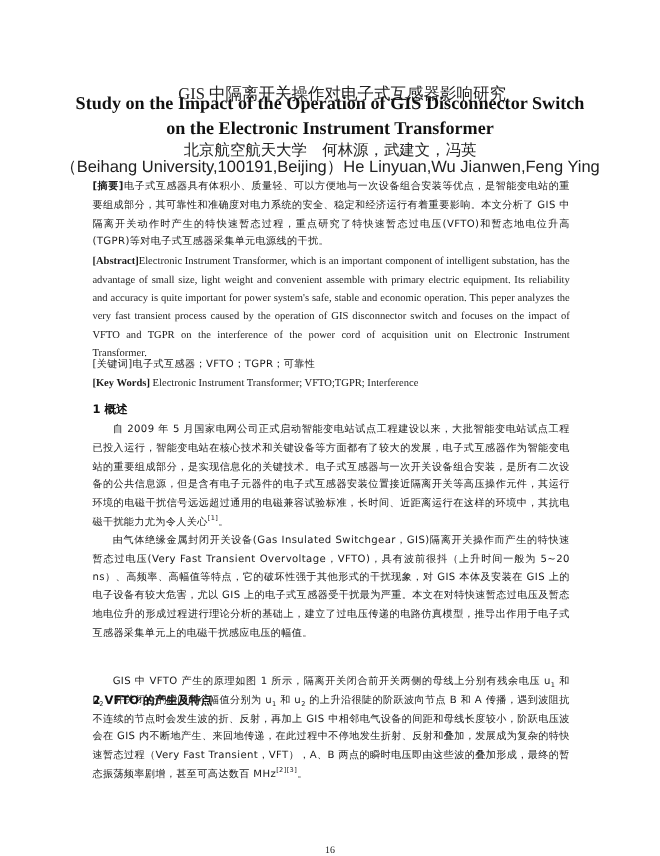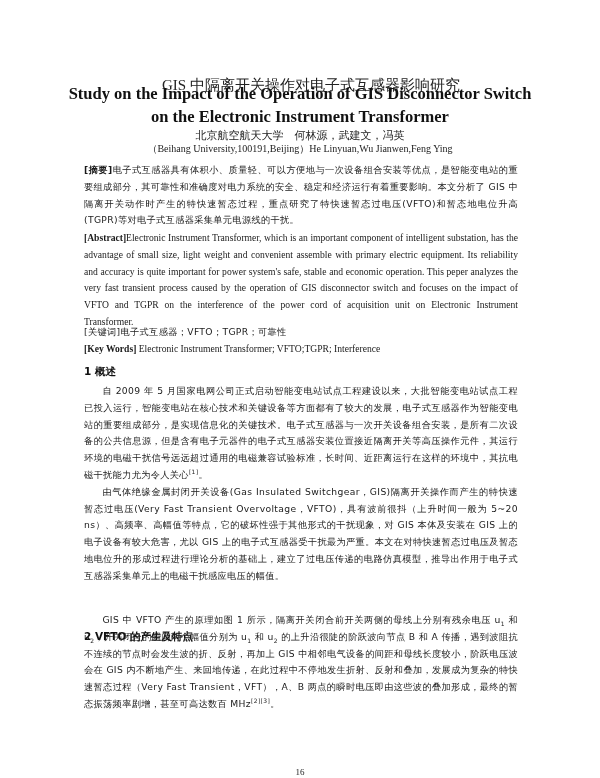--- a/index.html
+++ b/index.html
@@ -8,23 +8,23 @@
   .cn-title {
     position: absolute; left: 11px; width: 600px; top: 44px; text-align: center;
     font-family: Liberation Serif, serif; font-size: 15px; color: #222; margin-top: 32px;
   }
   .en-title {
     position: absolute; left: 60px; width: 480px; top: 82px; text-align: center;
     font-family: "Liberation Serif", serif; font-weight: bold; font-size: 16.5px; line-height: 23px; color: #111;
   }
   .affil {
     position: absolute; left: 0; width: 600px; text-align: center;
-    font-family: Liberation Serif, serif; font-size: 10px; color: #222;
+    font-family: Liberation Sans, sans-serif; font-size: 15px; color: #222;
   }
-  .affil.cn { top: 128px; font-family: "DejaVu Sans", sans-serif; font-size: 11px; }
+  .affil.cn { top: 128px; font-family: "DejaVu Sans", sans-serif; font-size: 14px; }
   .affil.en { top: 142px; }
   .block {
     position: absolute; left: 84px; width: 434px;
     font-family: "Liberation Serif", serif; font-size: 9.6px; line-height: 16.8px;
     text-align: justify; color: #1a1a1a;
   }
   .cnblock { font-family: "DejaVu Sans", sans-serif; font-size: 9.2px; letter-spacing: 0.35px; }
   .lbl { font-weight: bold; }
   .indent { text-indent: 2em; }
   .sec {

